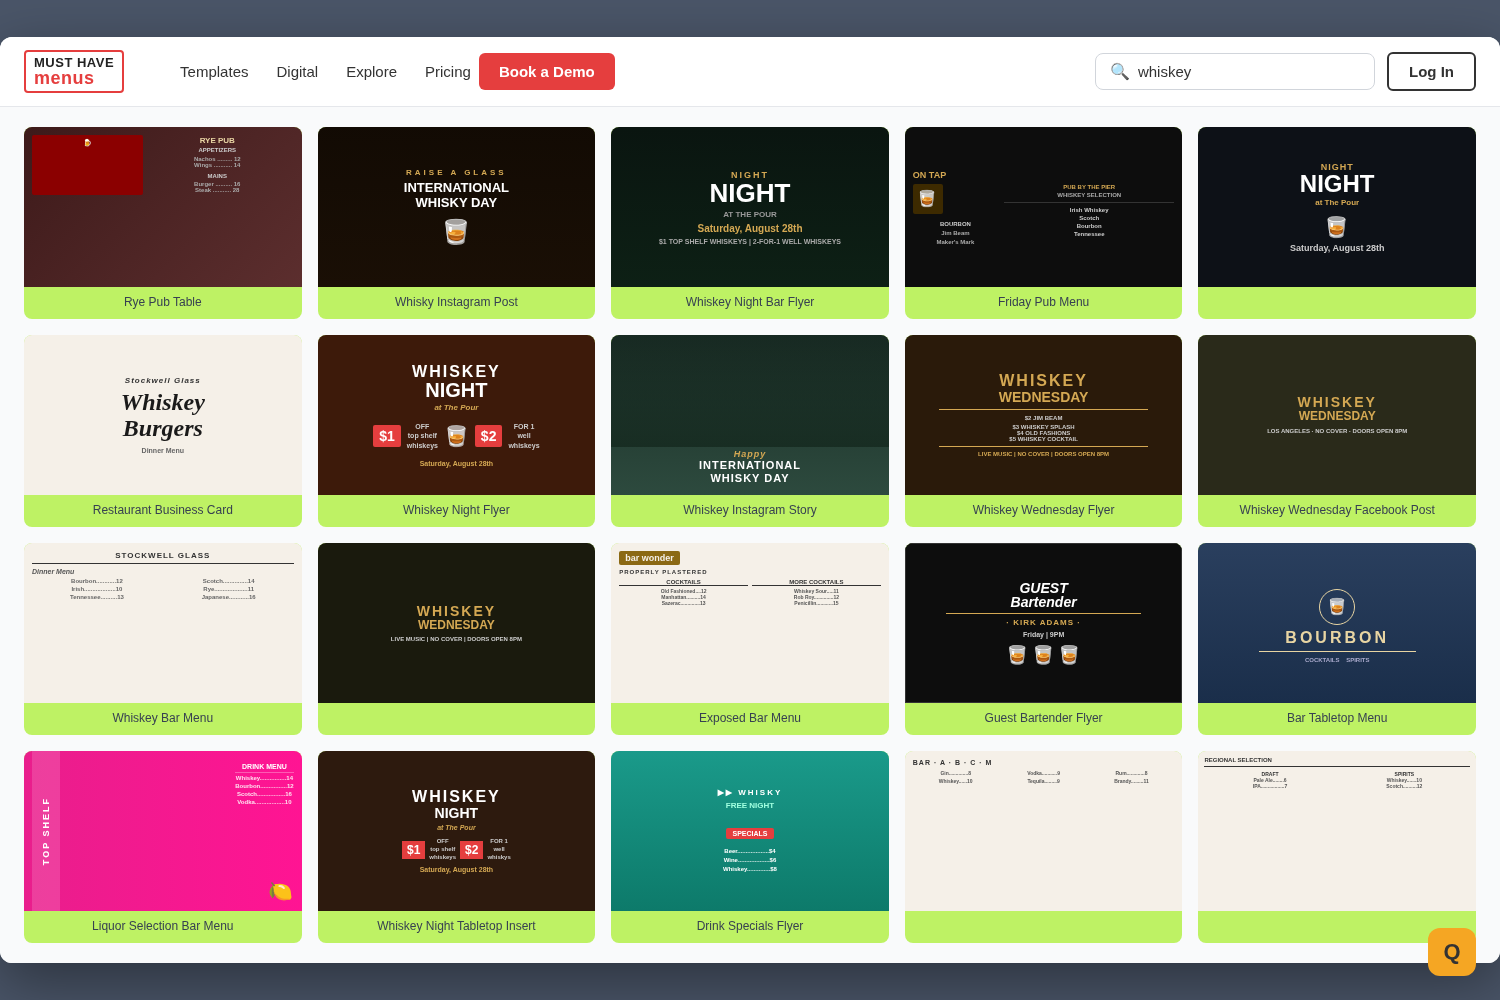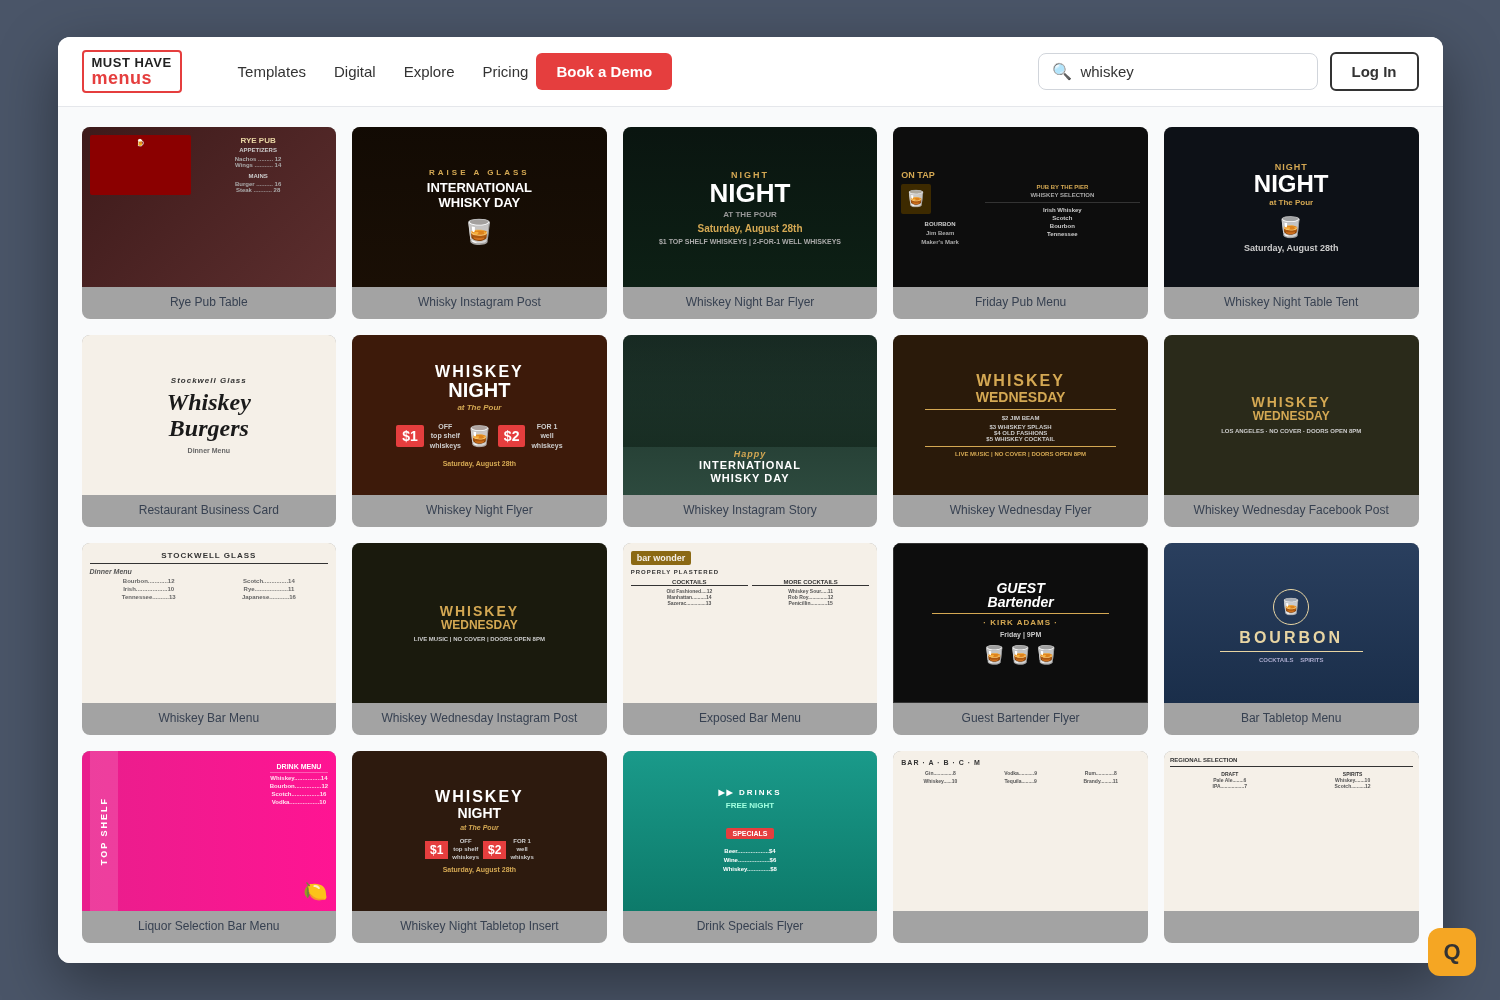--- a/index.html
+++ b/index.html
@@ -5,21 +5,21 @@
     * { margin: 0; padding: 0; box-sizing: border-box; }
     body {
       background: #4a5568;
       display: flex;
       align-items: center;
       justify-content: center;
       min-height: 100vh;
       font-family: -apple-system, BlinkMacSystemFont, 'Segoe UI', sans-serif;
     }
     .browser-window {
-      width: 1385px;
+      width: 1500px;
       min-height: 880px;
       background: #fff;
       border-radius: 12px;
       overflow: hidden;
       box-shadow: 0 20px 60px rgba(0,0,0,0.4);
     }
     
     .header {
       display: flex;
       align-items: center;
@@ -101,21 +101,21 @@
     .content {
       padding: 20px 24px;
       background: #f9fafb;
     }
     .grid {
       display: grid;
       grid-template-columns: repeat(5, 1fr);
       gap: 16px;
     }
     .card {
-      background: #a3a3a3;
+      background: #bef264;
       border-radius: 8px;
       overflow: hidden;
       cursor: pointer;
       transition: box-shadow 0.2s;
     }
     .card-image {
       width: 100%;
       height: 160px;
       display: flex;
       align-items: center;
@@ -278,21 +278,20 @@
       <div class="card">
         <div class="card-image">
           <div class="tmpl" style="background:#0d1117;flex-direction:column;padding:8px;">
             <div style="font-size:9px;color:#d4a853;letter-spacing:1px;">NIGHT</div>
             <div style="font-size:24px;font-weight:900;color:#fff;line-height:1;">NIGHT</div>
             <div style="font-size:8px;color:#d4a853;margin:2px 0;">at The Pour</div>
             <div style="margin-top:6px;font-size:20px;">🥃</div>
             <div style="font-size:9px;color:#ccc;margin-top:4px;">Saturday, August 28th</div>
           </div>
         </div>
-        <div class="card-label">Whiskey Night Table Tent</div>
       </div>
 
       <div class="card">
         <div class="card-image">
           <div class="tmpl" style="background:#f5f0e8;flex-direction:column;padding:8px;justify-content:center;">
             <div style="font-size:8px;color:#333;letter-spacing:1px;margin-bottom:4px;font-style:italic;">Stockwell Glass</div>
             <div style="font-size:24px;font-weight:900;color:#1a1a1a;line-height:1.1;font-family:Georgia,serif;font-style:italic;">Whiskey<br>Burgers</div>
             <div style="font-size:7px;color:#666;margin-top:6px;">Dinner Menu</div>
           </div>
         </div>
@@ -378,21 +377,20 @@
       </div>
 
       <div class="card">
         <div class="card-image">
           <div class="tmpl" style="background:#1a1a0d;flex-direction:column;padding:8px;">
             <div style="font-size:14px;font-weight:900;color:#d4a853;letter-spacing:2px;line-height:1;">WHISKEY</div>
             <div style="font-size:12px;font-weight:900;color:#d4a853;">WEDNESDAY</div>
             <div style="font-size:6px;color:#ccc;margin-top:4px;">LIVE MUSIC | NO COVER | DOORS OPEN 8PM</div>
           </div>
         </div>
-        <div class="card-label">Whiskey Wednesday Instagram Post</div>
       </div>
 
       <div class="card">
         <div class="card-image">
           <div class="tmpl" style="background:#f5f0e8;flex-direction:column;padding:8px;align-items:flex-start;justify-content:flex-start;">
             <div style="font-size:9px;font-weight:700;color:#6b3a2a;background:#8b6914;padding:2px 6px;border-radius:2px;margin-bottom:4px;color:#f5f0e8;">bar wonder</div>
             <div style="font-size:6px;color:#333;letter-spacing:1px;margin-bottom:4px;">PROPERLY PLASTERED</div>
             <div style="display:grid;grid-template-columns:1fr 1fr;gap:4px;width:100%;">
               <div>
                 <div style="font-size:6px;font-weight:700;color:#333;border-bottom:1px solid #333;margin-bottom:2px;">COCKTAILS</div>
@@ -474,21 +472,21 @@
             </div>
             <div style="font-size:7px;color:#d4a853;">Saturday, August 28th</div>
           </div>
         </div>
         <div class="card-label">Whiskey Night Tabletop Insert</div>
       </div>
 
       <div class="card">
         <div class="card-image">
           <div class="tmpl" style="background:linear-gradient(180deg,#1a9a8a,#0d7a6a);flex-direction:column;padding:8px;position:relative;overflow:hidden;">
-            <div style="font-size:8px;color:#fff;letter-spacing:2px;margin-bottom:4px;">▶▶ DRINKS</div>
+            <div style="font-size:8px;color:#fff;letter-spacing:2px;margin-bottom:4px;">▶▶ WHISKY</div>
             <div style="font-size:8px;color:#a0ffe0;margin-bottom:14px;">FREE NIGHT</div>
             <div style="background:#e53e3e;color:#fff;padding:2px 6px;font-size:7px;font-weight:700;border-radius:2px;margin:4px 0;width:fit-content;">SPECIALS</div>
             <div style="font-size:6px;color:#fff;line-height:1.5;margin-top:4px;">
               <div>Beer...................$4</div>
               <div>Wine...................$6</div>
               <div>Whiskey..............$8</div>
             </div>
           </div>
         </div>
         <div class="card-label">Drink Specials Flyer</div>

